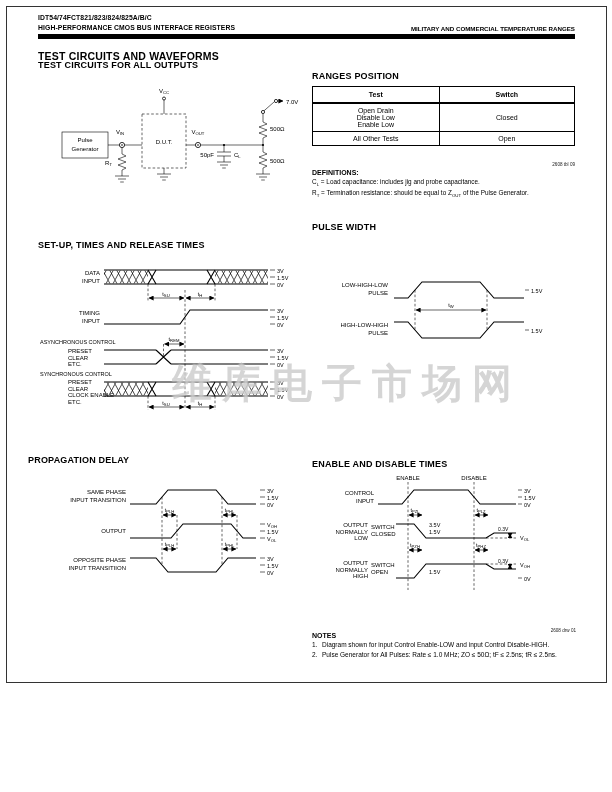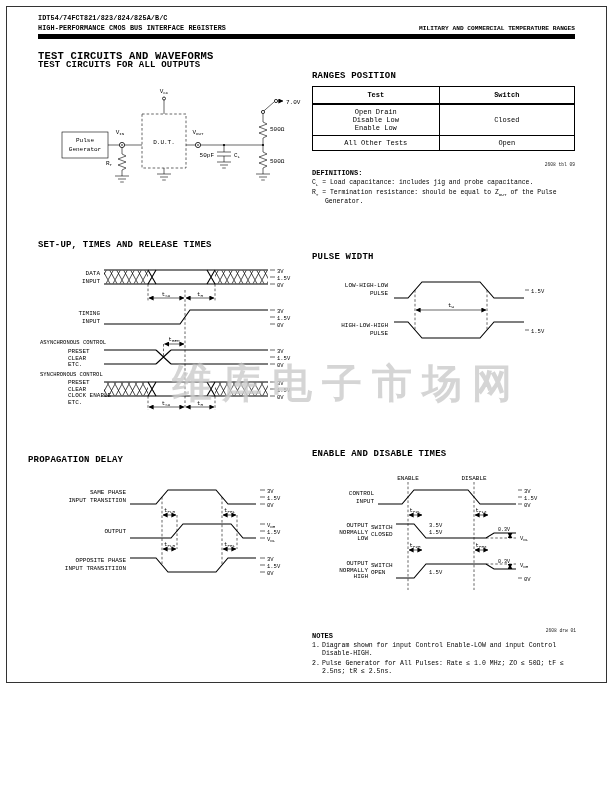--- a/index.html
+++ b/index.html
@@ -1,18 +1,18 @@
 <!DOCTYPE html>
 <html><head>
 <meta charset="utf-8">
 <style>
   *{margin:0;padding:0;box-sizing:border-box}
   html,body{background:#fff}
   .page{position:relative;width:612px;height:688px;background:#fff;color:#000;
-        font-family:Liberation Mono, monospace;overflow:hidden}
+        font-family:Liberation Sans, sans-serif;overflow:hidden}
   .abs{position:absolute}
   .pageborder{position:absolute;left:6px;top:6px;right:5px;bottom:5px;border:1px solid #333;pointer-events:none}
   .hbar{background:#000}
   .h1{font-size:10.5px;font-weight:700;letter-spacing:.2px}
   .h2{font-size:9px;font-weight:700;letter-spacing:.2px}
   .hdr{font-size:6.8px;font-weight:700;letter-spacing:.1px}
   .hdr2{font-size:6.2px;font-weight:700}
   .tiny{font-size:4.6px;color:#222}
   
   .swtable{border:1.4px solid #000;font-size:7px;text-align:center}
@@ -172,21 +172,21 @@
   </div>
   <div class="abs tiny" style="left:312px;top:162px;width:263px;text-align:right">2608 tbl 09</div>
 
   <div class="abs" style="left:312px;top:169px;width:264px">
     <div class="defhead">DEFINITIONS:</div>
     <p class="def"><span>C</span><sub>L</sub><span> =  Load capacitance: includes jig and probe capacitance.</span></p>
     <p class="def"><span>R</span><sub>T</sub><span> =  Termination resistance: should be equal to Z</span><sub>OUT</sub><span> of the Pulse Generator.</span></p>
   </div>
 
   <div class="abs h2" style="left:38px;top:240px">SET-UP, TIMES AND RELEASE TIMES</div>
-  <div class="abs h2" style="left:312px;top:252px">PULSE WIDTH</div>
+  <div class="abs h2" style="left:312px;top:222px">PULSE WIDTH</div>
 
   <svg class="abs" style="left:38px;top:254px" width="272" height="164" viewBox="0 0 272 164">
 
     <text x="62" y="21" class="t6" text-anchor="end">DATA</text>
     <text x="62" y="28.5" class="t6" text-anchor="end">INPUT</text>
     <g>
       <rect x="66" y="16.5" width="44" height="13" class="hatch"></rect>
       <rect x="177" y="16.5" width="53" height="13" class="hatch"></rect>
       <path class="wl" d="M66,16H230M66,30H230"></path>
       <path class="wl" d="M110,16L118,30M110,30L118,16M169,16L177,30M169,30L177,16" stroke-width="0.7"></path>
@@ -268,21 +268,21 @@
     <path class="thin" d="M213,36h4"></path>
     <text x="219" y="38.5" class="t55">1.5V</text>
     <text x="76" y="73" class="t6" text-anchor="end">HIGH-LOW-HIGH</text>
     <text x="76" y="80.5" class="t6" text-anchor="end">PULSE</text>
     <path class="wl" d="M82,68H96L110,84H168L182,68H212"></path>
     <path class="thin" d="M213,76h4"></path>
     <text x="219" y="78.5" class="t55">1.5V</text>
   </svg>
 
   <div class="abs h2" style="left:28px;top:455px">PROPAGATION DELAY</div>
-  <div class="abs h2" style="left:312px;top:449px">ENABLE AND DISABLE TIMES</div>
+  <div class="abs h2" style="left:312px;top:459px">ENABLE AND DISABLE TIMES</div>
 
   <svg class="abs" style="left:38px;top:470px" width="272" height="152" viewBox="0 0 272 152">
 
     <text x="88" y="24" class="t6" text-anchor="end">SAME PHASE</text>
     <text x="88" y="31.5" class="t6" text-anchor="end">INPUT TRANSITION</text>
     <path class="wl" d="M92,34H118L130,20H178L190,34H218"></path>
     <path class="thin" d="M222,20h5M222,27h5M222,34h5"></path>
     <text x="229" y="22.5" class="t55">3V</text>
     <text x="229" y="29.5" class="t55">1.5V</text>
     <text x="229" y="36.5" class="t55">0V</text>

